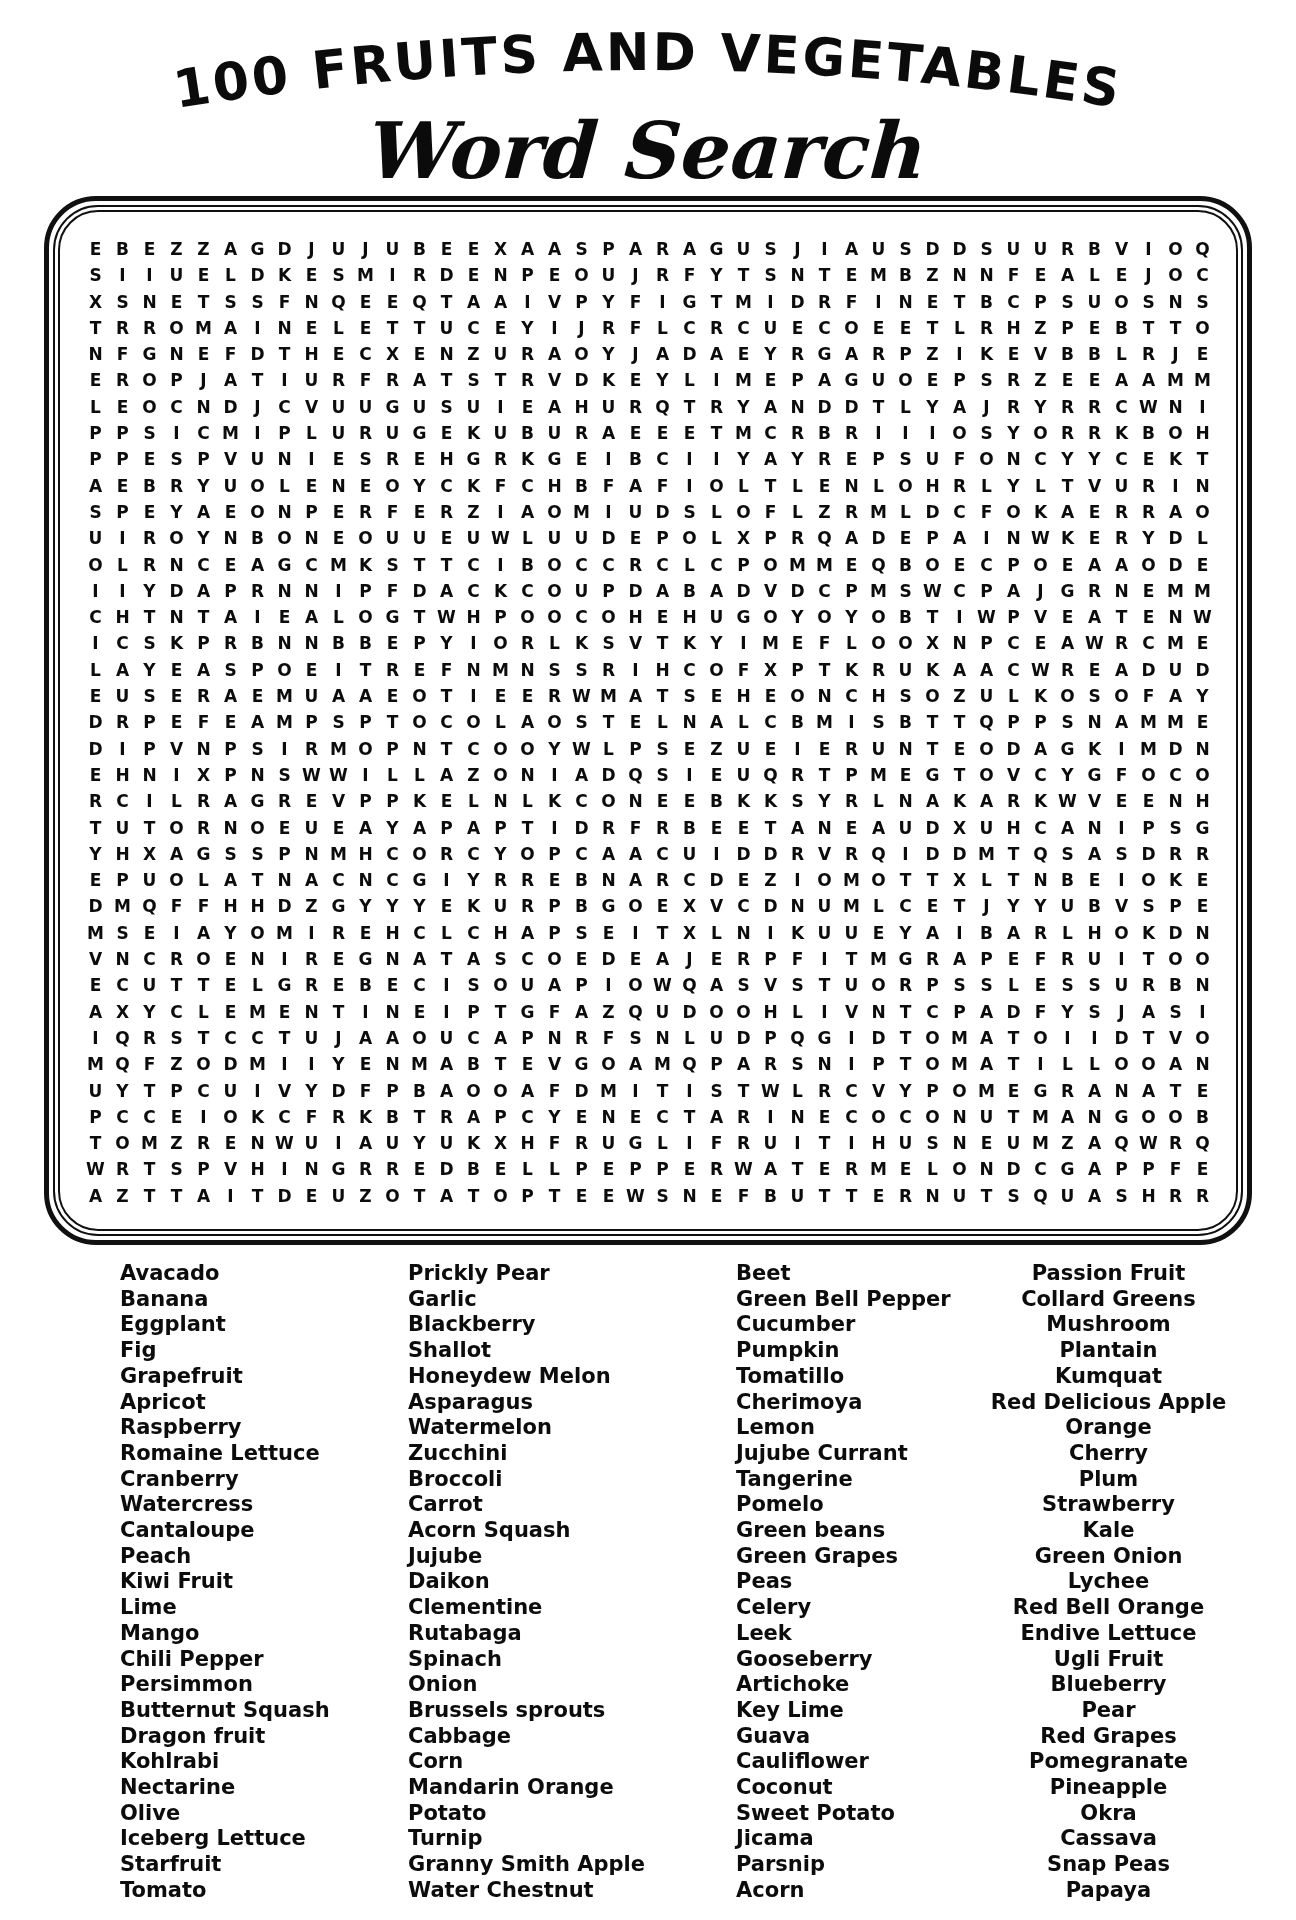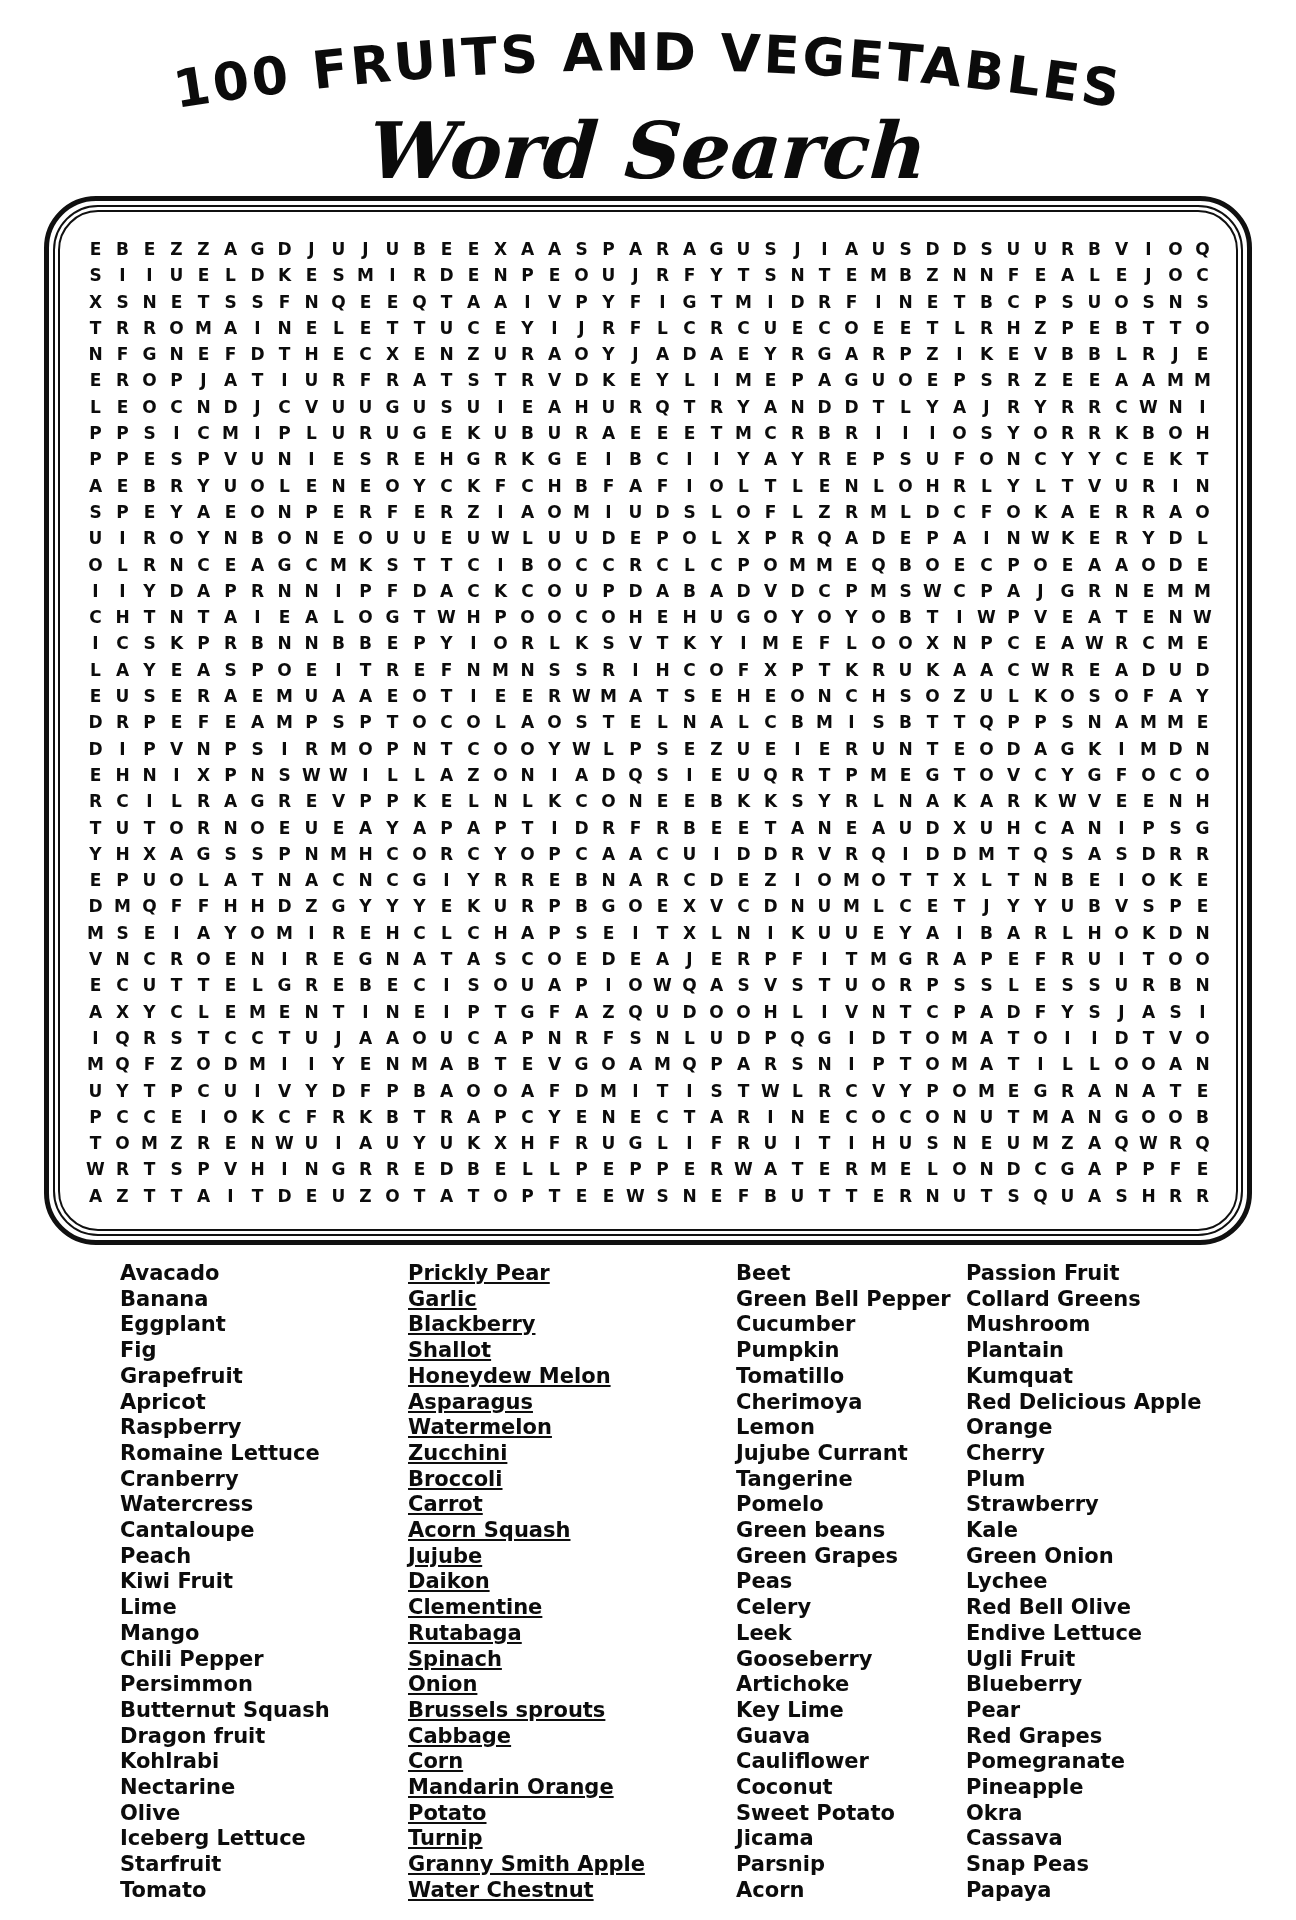--- a/index.html
+++ b/index.html
@@ -67,23 +67,23 @@
   }
 
   
   .word-list-section {
     position: relative;
     height: 655px;
     margin-top: 16px;
   }
   .word-column { position: absolute; top: 0; width: 285px; }
   .word-column-1 { left: 120px; }
-  .word-column-2 { left: 408px; text-decoration: underline; }
+  .word-column-2 { left: 408px; }
   .word-column-3 { left: 736px; }
-  .word-column-4 { left: 966px; }
+  .word-column-4 { left: 966px; text-align: center; }
   .word {
     font-size: 21px;
     font-weight: bold;
     line-height: 25.7px;
     white-space: nowrap;
     color: #0c0c0c;
   }
 </style>
 </head>
 <body>
@@ -1753,21 +1753,21 @@
         <div class="word">Plantain</div>
         <div class="word">Kumquat</div>
         <div class="word">Red Delicious Apple</div>
         <div class="word">Orange</div>
         <div class="word">Cherry</div>
         <div class="word">Plum</div>
         <div class="word">Strawberry</div>
         <div class="word">Kale</div>
         <div class="word">Green Onion</div>
         <div class="word">Lychee</div>
-        <div class="word">Red Bell Olive</div>
+        <div class="word">Red Bell Orange</div>
         <div class="word">Endive Lettuce</div>
         <div class="word">Ugli Fruit</div>
         <div class="word">Blueberry</div>
         <div class="word">Pear</div>
         <div class="word">Red Grapes</div>
         <div class="word">Pomegranate</div>
         <div class="word">Pineapple</div>
         <div class="word">Okra</div>
         <div class="word">Cassava</div>
         <div class="word">Snap Peas</div>

